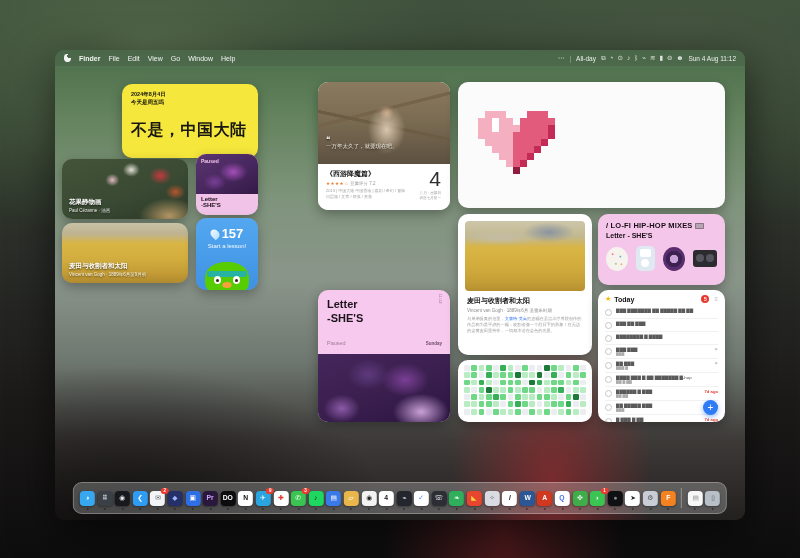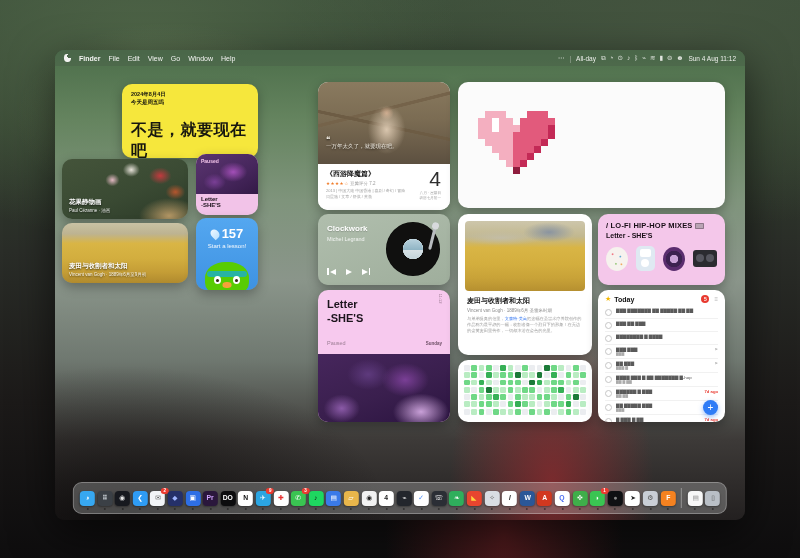--- a/index.html
+++ b/index.html
@@ -237,21 +237,21 @@
             <span class="m-ico">☻</span>
           </span>
         <span class="m-clock">Sun 4 Aug 11:12</span>
       </span>
     </div>
 
 
     <div class="widget" id="w-countdown">
       <div class="cd-date">2024年8月4日</div>
       <div class="cd-q">今天是周五吗</div>
-      <div class="cd-a">不是，就要现在吧</div>
+      <div class="cd-a">不是，中国大陆</div>
     </div>
 
     <div class="widget" id="w-cezanne">
       <div class="art-cap">
         <div class="art-title">花果静物画</div>
         <div class="art-sub">Paul Cézanne · 油画</div>
       </div>
     </div>
 
     <div class="widget" id="w-vg-small">
@@ -427,41 +427,20 @@
             <div class="hpx" style="background: rgb(142, 29, 62);"></div>
             <div class="hpx"></div>
             <div class="hpx"></div>
             <div class="hpx"></div>
             <div class="hpx"></div>
             <div class="hpx"></div>
           </div>
         </div>
     </div>
 
-    <div class="widget" id="w-player">
-      <div class="pl-title">Clockwork</div>
-      <div class="pl-artist">Michel Legrand</div>
-      <div class="pl-controls">
-        <span class="ctrl">
-            <span class="bar"></span>
-            <span class="tri left"></span>
-          </span>
-        <span class="ctrl">
-            <span class="tri right"></span>
-          </span>
-        <span class="ctrl">
-            <span class="tri right"></span>
-            <span class="bar"></span>
-          </span>
-      </div>
-      <div class="vinyl">
-        <div class="vinyl-inner"></div>
-        <div class="tonearm"></div>
-      </div>
-    </div>
 
     <div class="widget" id="w-letter">
       <div class="lt-top">
         <div class="lt-title">Letter</div>
         <div class="lt-artist">-SHE'S</div>
         <div class="lt-paused">Paused</div>
         <div class="lt-time">11:12</div>
         <div class="lt-sunday">Sunday</div>
       </div>
       <div class="lt-img"></div>

